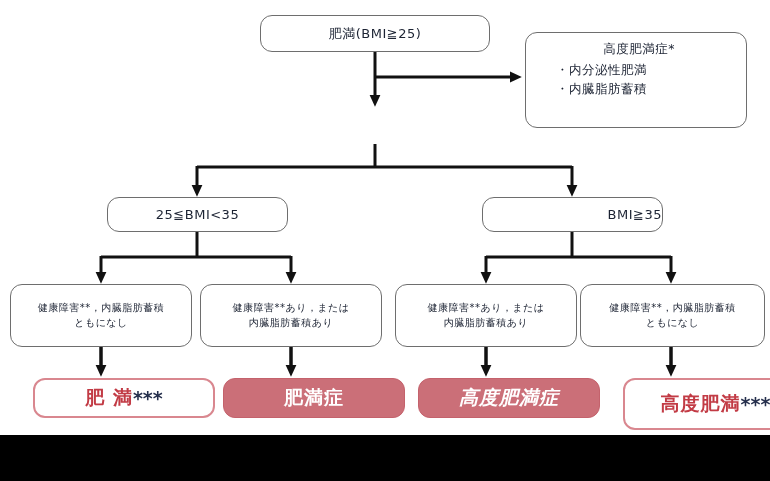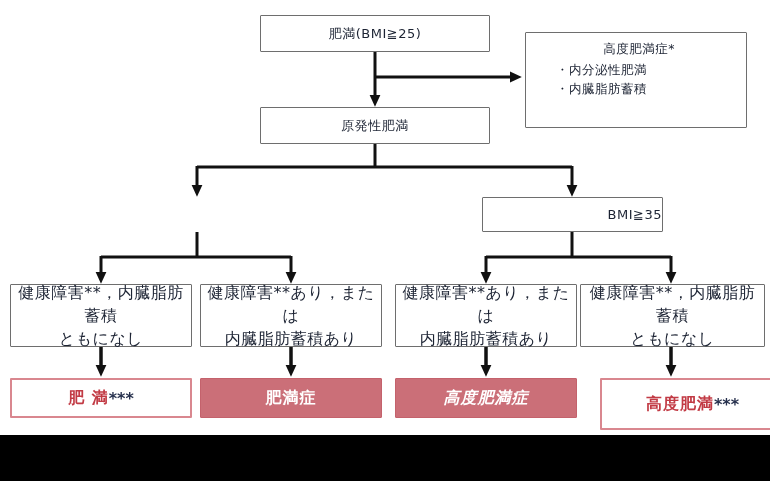--- a/index.html
+++ b/index.html
@@ -10,45 +10,46 @@
     font-family:"DejaVu Sans","Liberation Sans",sans-serif;
     color:#1c2333;
     overflow:hidden;
   }
   svg.connectors{position:absolute;left:0;top:0;z-index:1;}
   .box{
     position:absolute;
     box-sizing:border-box;
     background:#ffffff;
     border:1.5px solid #6e6e6e;
-    border-radius:1px;
+    border-radius:12px;
     display:flex;
     align-items:center;
     justify-content:center;
     text-align:center;
     z-index:2;
     font-size:13px;
     letter-spacing:0.5px;
   }
-  .box.multi{flex-direction:column;line-height:1.45;font-size:16px;padding:2px 4px;}
+  .box.multi{flex-direction:column;line-height:1.45;font-size:10px;padding:2px 12px;}
   .secondary{
     align-items:flex-start;
     justify-content:flex-start;
     flex-direction:column;
     text-align:left;
     padding:7px 10px 6px 30px;
     font-size:12.5px;
     line-height:1.5;
   }
   .secondary .sec-title{align-self:center;margin-left:-14px;margin-bottom:2px;}
   .result{
     font-weight:bold;
-    font-size:16px;
+    font-size:19px;
     letter-spacing:1px;
     border:none;
+    margin-left:23px;
   }
   .result.outlined{
     background:#ffffff;
     border:2px solid #d9878f;
     color:#c23b45;
   }
   .result.filled{
     background:#cb6f78;
     border:1px solid #c4626c;
     color:#ffffff;
@@ -101,24 +102,24 @@
   <div class="box" style="left:260px;top:15px;width:230px;height:37px;">
     <span>肥満(BMI≧25)</span>
   </div>
 
   <div class="box secondary" style="left:525px;top:32px;width:222px;height:96px;">
     <div class="sec-title">高度肥満症*</div>
     <div>・内分泌性肥満</div>
     <div>・内臓脂肪蓄積</div>
   </div>
 
-  <div class="box" style="left:260px;top:107px;width:230px;height:37px;">
-    <span>原発性肥満</span>
+
+  <div class="box" style="left:107px;top:197px;width:181px;height:35px;">
+    <span>25≦BMI&lt;35</span>
   </div>
-
   <div class="box" style="left:482px;top:197px;width:181px;height:35px;justify-content:flex-end;">
     <span>BMI≧35</span>
   </div>
 
   <div class="box multi" style="left:10px;top:284px;width:182px;height:63px;">
     <div>健康障害**，内臓脂肪蓄積</div>
     <div>ともになし</div>
   </div>
   <div class="box multi" style="left:200px;top:284px;width:182px;height:63px;">
     <div>健康障害**あり，または</div>

